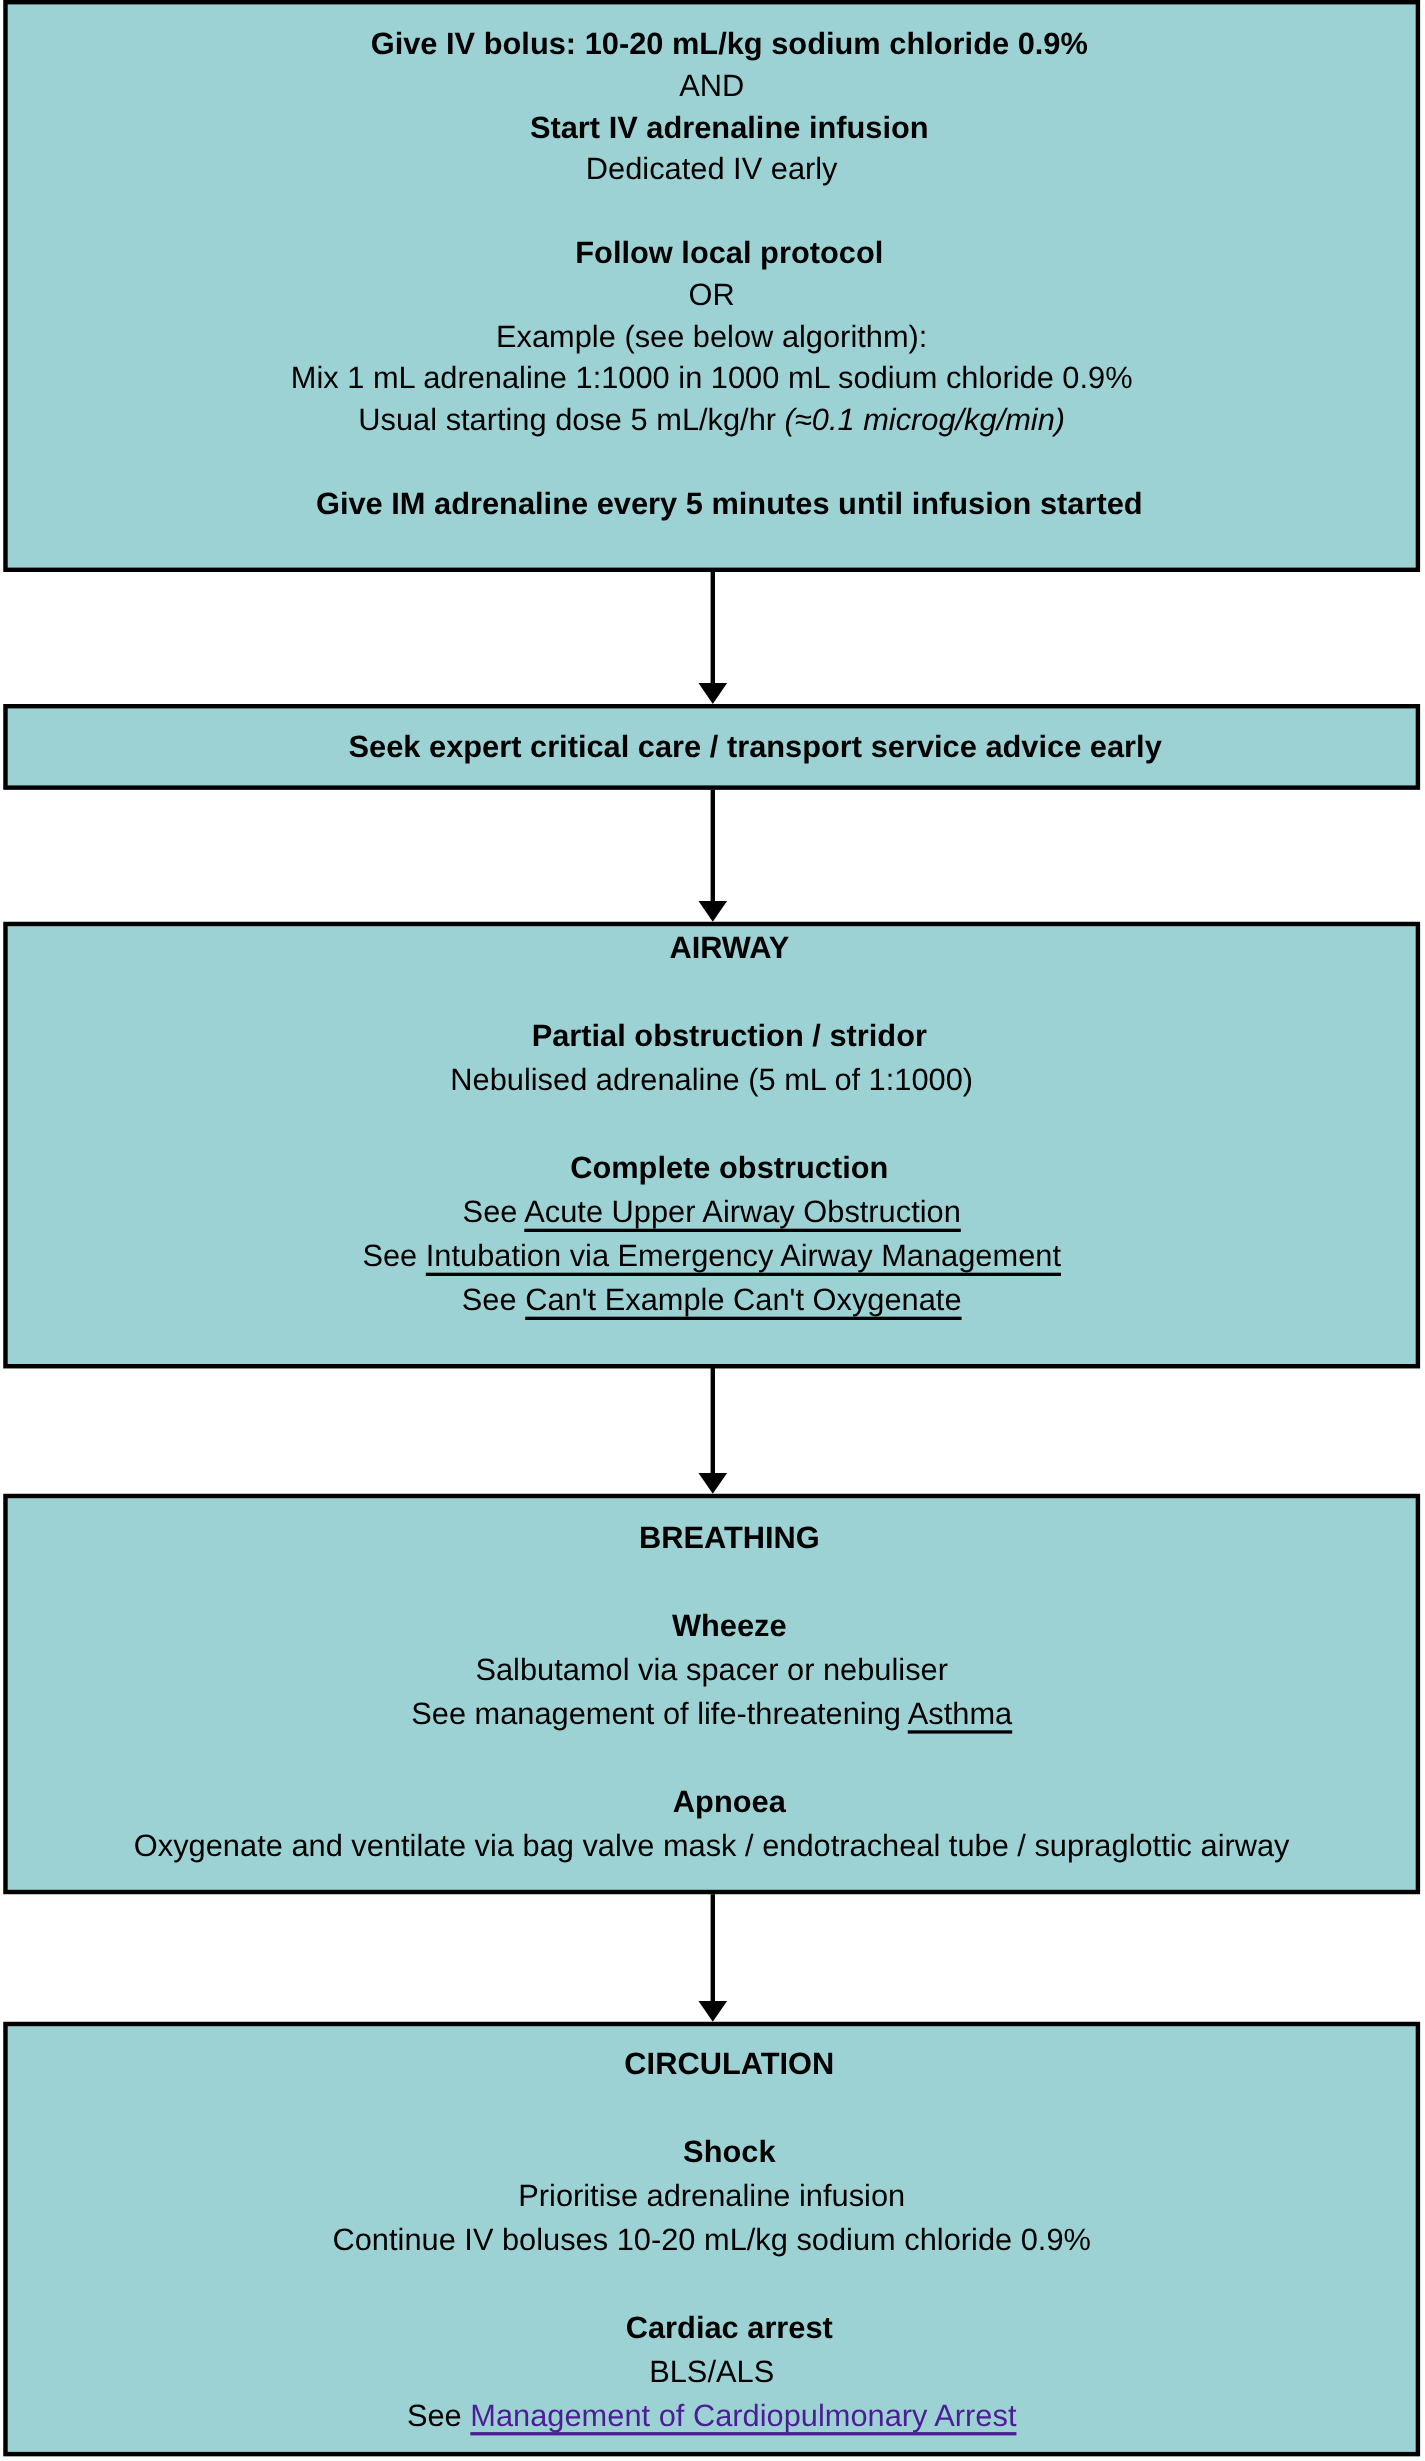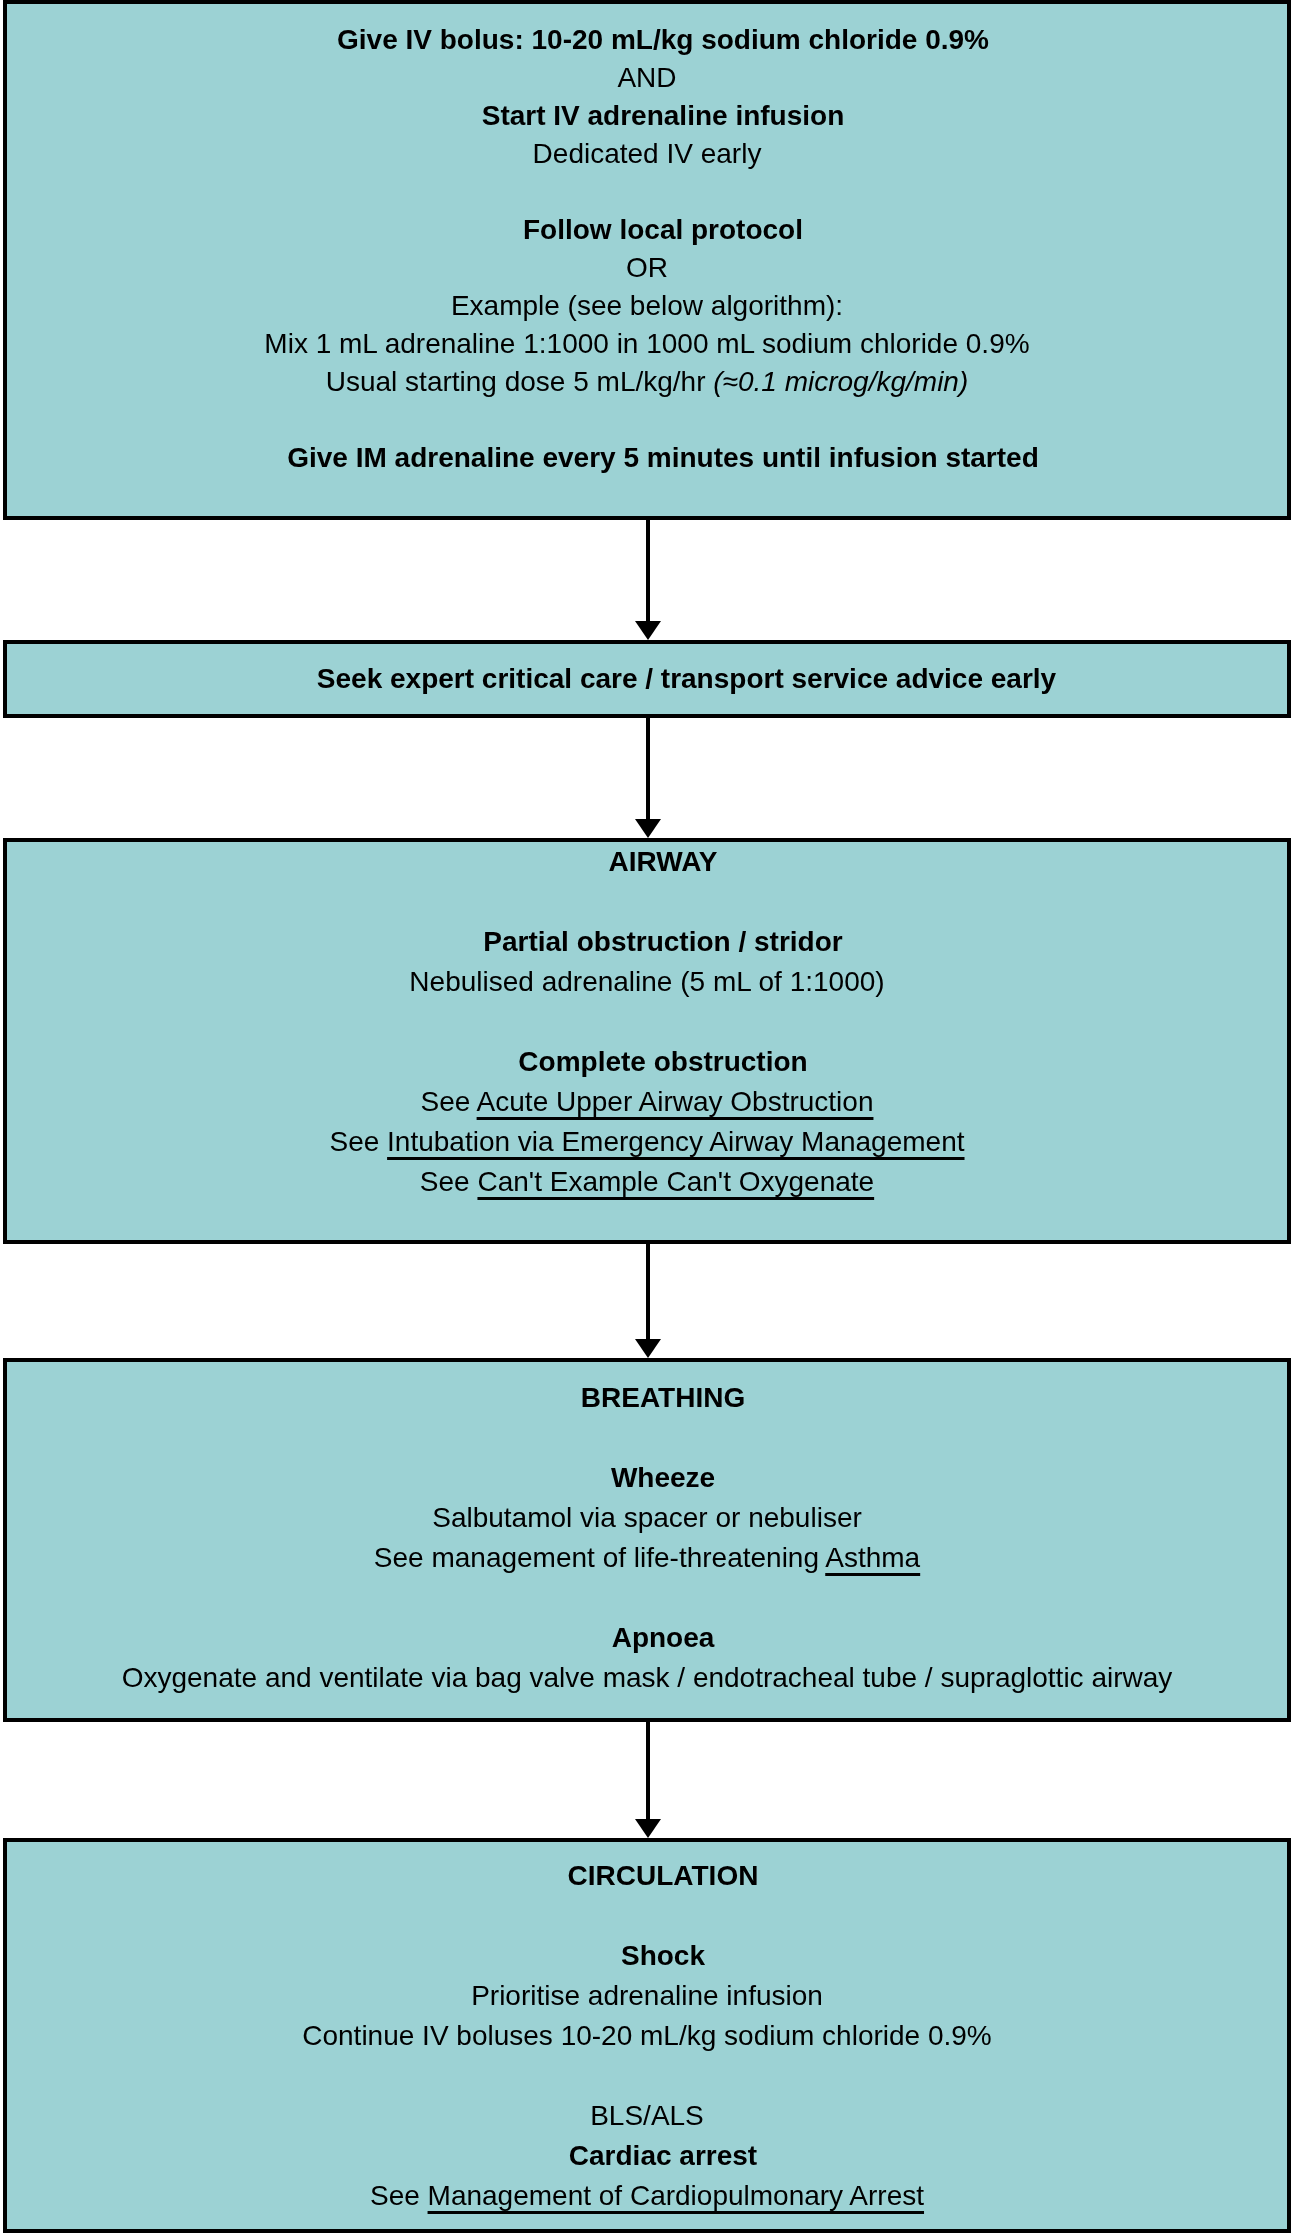--- a/index.html
+++ b/index.html
@@ -29,21 +29,21 @@
   .blank38 { height: 38px; }
   .blank40 { height: 40px; }
 
   .link {
     color: #000000;
     text-decoration: underline;
     text-decoration-thickness: 3px;
     text-underline-offset: 6px;
     cursor: pointer;
   }
-  .link.muted { color: #000000; }
+  .link.muted { color: #4c1d95; }
 
   .box-treatment   { top: 0px;    height: 520px; padding-top: 17px; }
   .box-advice      { top: 640px;  height: 78px;  display: flex; align-items: center; justify-content: center; padding-left: 47px; }
   .box-advice .line { width: 100%; }
   .box-airway      { top: 838px;  height: 406px; }
   .box-breathing   { top: 1358px; height: 364px; padding-top: 16px; }
   .box-circulation { top: 1838px; height: 395px; padding-top: 14px; }
 
   .arrow { position: absolute; left: 0; width: 100%; }
   .arrow .shaft {
@@ -129,18 +129,18 @@
     <div class="head"></div>
   </div>
 
   <div class="box box-circulation">
     <div class="line b">CIRCULATION</div>
     <div class="blank40"></div>
     <div class="line b">Shock</div>
     <div class="line">Prioritise adrenaline infusion</div>
     <div class="line">Continue IV boluses 10-20 mL/kg sodium chloride 0.9%</div>
     <div class="blank40"></div>
+    <div class="line b">Cardiac arrest</div>
     <div class="line">BLS/ALS</div>
-    <div class="line b">Cardiac arrest</div>
     <div class="line"><span>See </span><span class="link muted">Management of Cardiopulmonary Arrest</span></div>
   </div>
 
 </div>
 
 </body></html>

